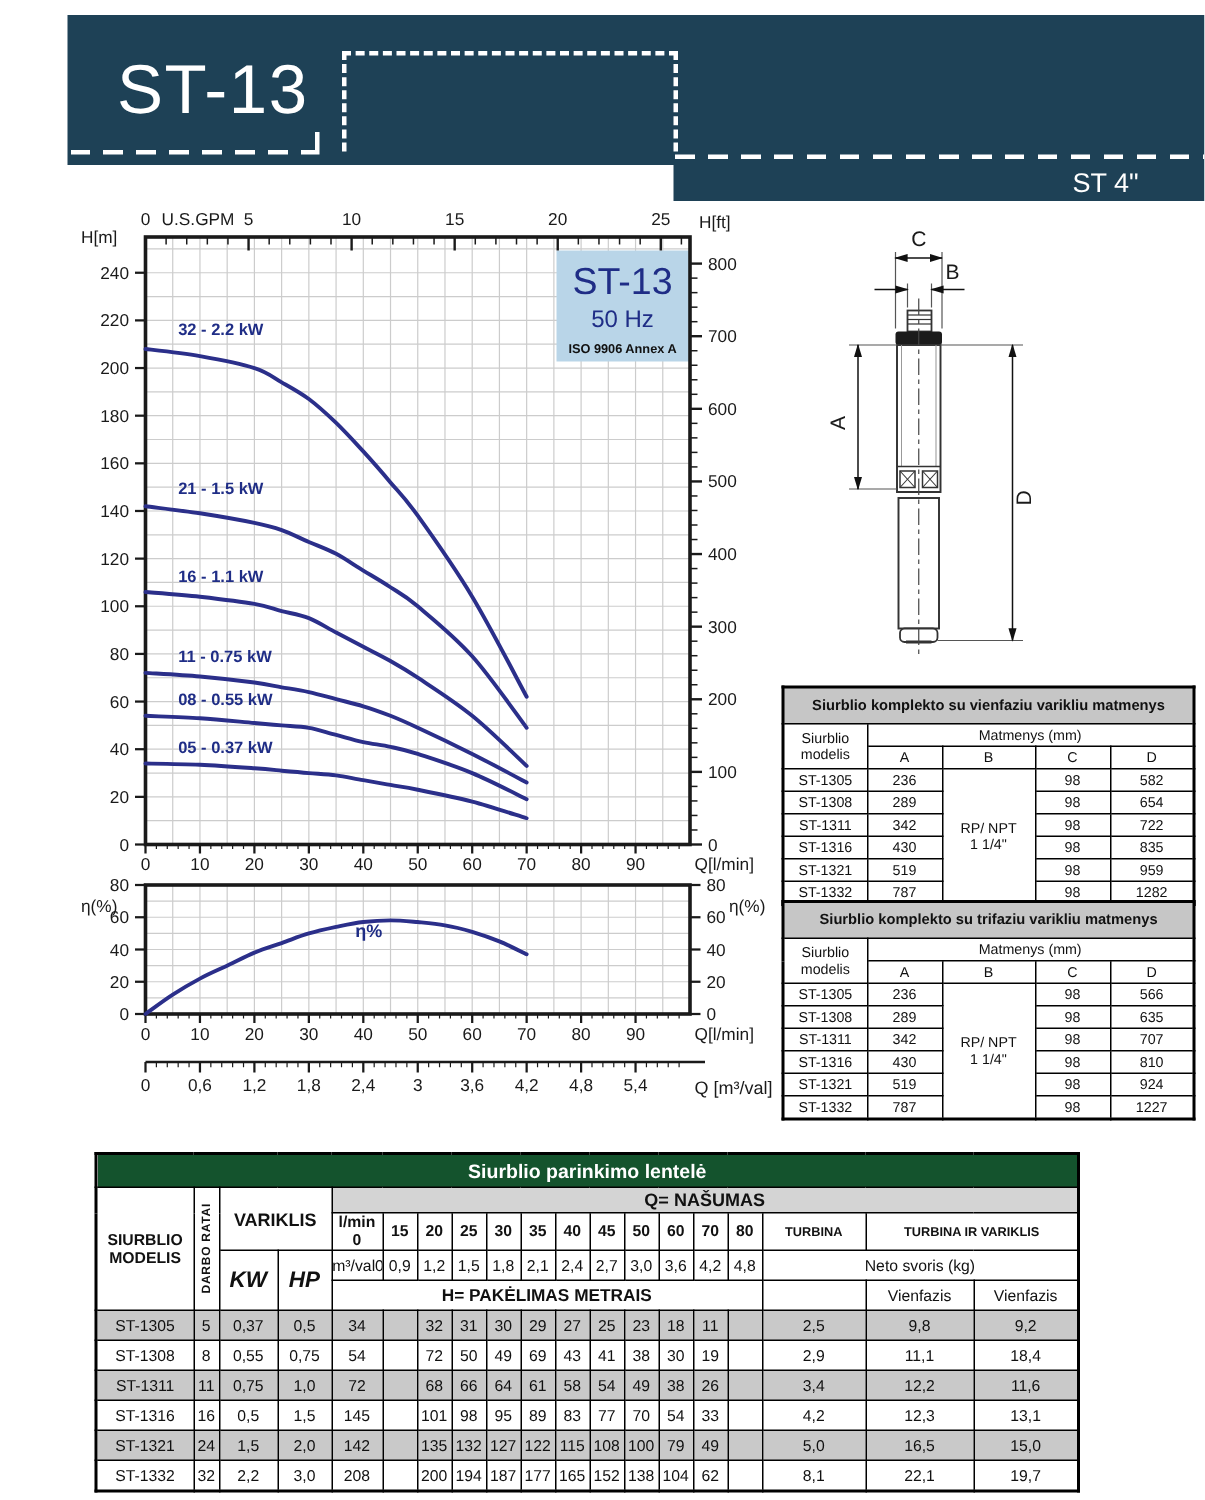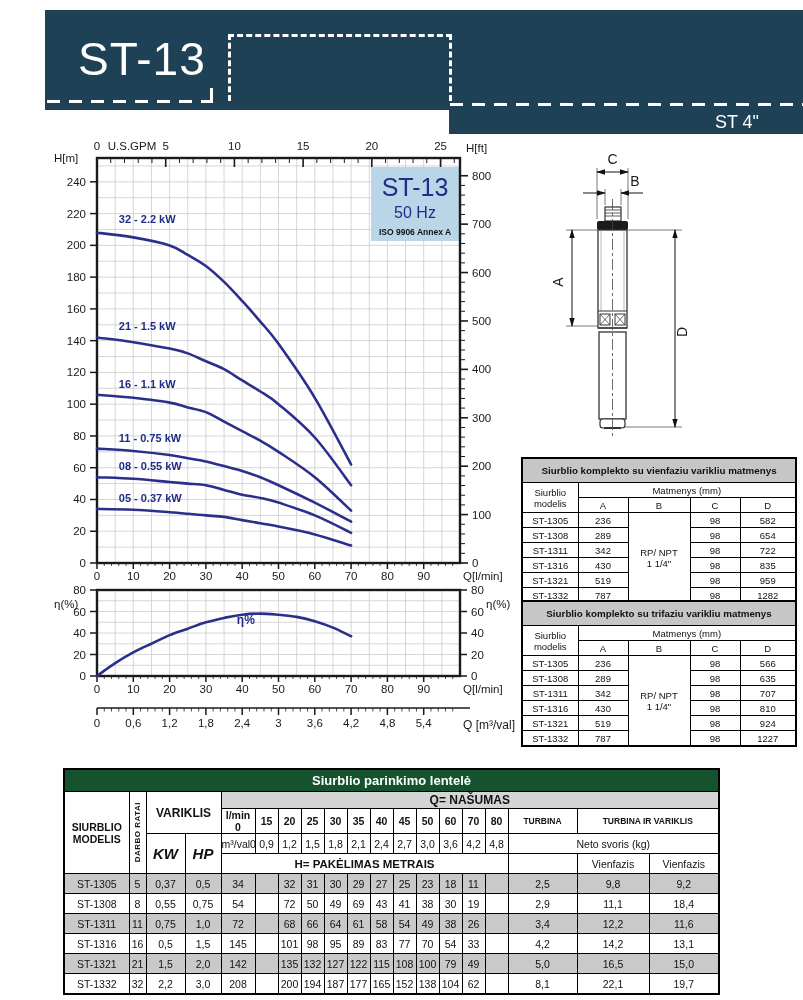--- a/index.html
+++ b/index.html
@@ -790,26 +790,26 @@
           <td>98</td>
           <td>95</td>
           <td>89</td>
           <td>83</td>
           <td>77</td>
           <td>70</td>
           <td>54</td>
           <td>33</td>
           <td></td>
           <td>4,2</td>
-          <td>14,2</td>
+          <td>12,3</td>
           <td>13,1</td>
         </tr>
         <tr class="g">
           <td>ST-1321</td>
-          <td>21</td>
+          <td>24</td>
           <td>1,5</td>
           <td>2,0</td>
           <td>142</td>
           <td></td>
           <td>135</td>
           <td>132</td>
           <td>127</td>
           <td>122</td>
           <td>115</td>
           <td>108</td>

